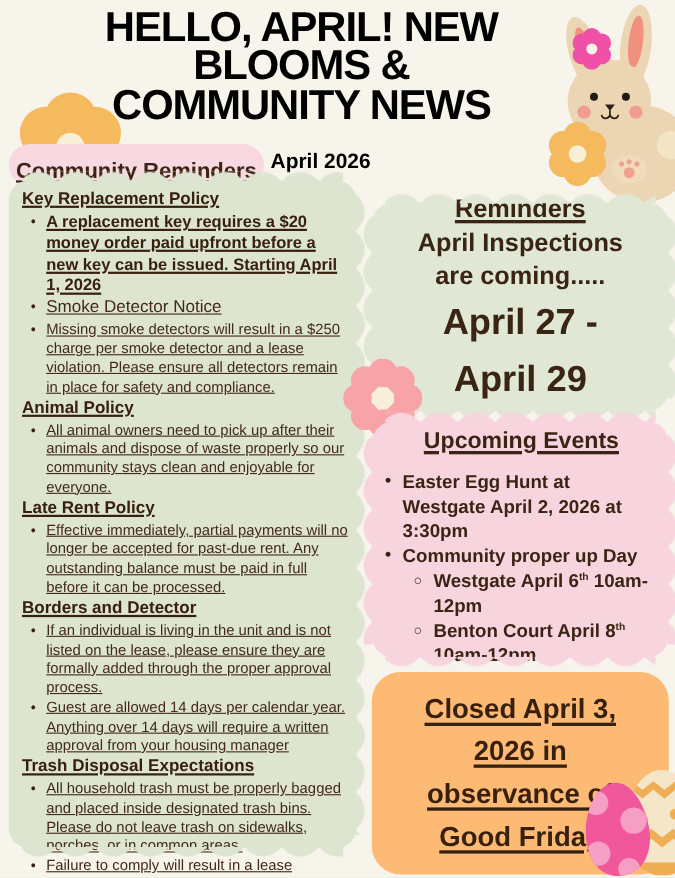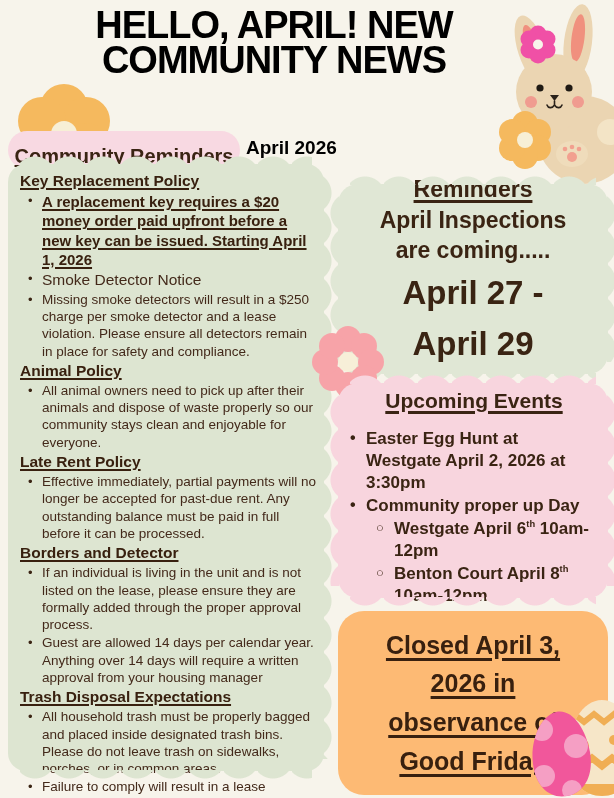--- a/index.html
+++ b/index.html
@@ -41,21 +41,21 @@
     --c:#DDE5D1;
     position:absolute; left:8px; top:164px; width:316px; height:607px;
     background:var(--c); border-radius:18px; padding:7px 6px 0 12px;
   }
   .section-title {
     font-size:15.5px; font-weight:bold; text-decoration:underline;
     text-decoration-thickness:2px; text-underline-offset:2px; line-height:1.3; color:#38200F;
   }
   .bullet { display:flex; line-height:1.28; margin:1px 0 1px 8px; }
   .bullet .dot { width:14px; flex:0 0 14px; font-size:13px; padding-top:1px; }
-  .bullet .btxt { flex:1; font-size:13.5px; color:#43291A; }
+  .bullet .btxt { flex:1; font-size:13.5px; color:#43291A;text-decoration:underline; }
   .bullet .btxt.b-bold-underline {
     font-size:15px; font-weight:bold; text-decoration:underline;
     text-decoration-thickness:2px; text-underline-offset:2px; color:#38200F;
   }
   .bullet .btxt.b-large { font-size:15.5px; color:#43291A; }
   
   .reminders-box {
     --c:#E0E7D5;
     position:absolute; left:338px; top:184px; width:270px; height:190px;
     background:var(--c); border-radius:20px; text-align:center; padding-top:1px;
@@ -95,20 +95,21 @@
   
   .deco { position:absolute; }
 </style>
 </head>
 <body>
 
 <div class="page">
 
   <div class="title">
     <div>HELLO, APRIL! NEW</div>
+    <div>BLOOMS &amp;</div>
     <div>COMMUNITY NEWS</div>
   </div>
 
   <svg class="deco" style="left:6px; top:38px;" width="116" height="258" viewBox="0 0 116 258">
     <path d="M58,120 L58,252" stroke="#7E8E60" stroke-width="5" fill="none"></path>
     <path d="M58,208 C48,188 30,180 12,182 C16,202 38,212 58,212 Z" fill="#7E8E60"></path>
     <path d="M58,208 C68,188 86,180 104,182 C100,202 78,212 58,212 Z" fill="#7E8E60"></path>
     <g fill="#F5B95E">
       <circle cx="58" cy="70" r="24"></circle>
         <circle cx="80" cy="83" r="24"></circle>

